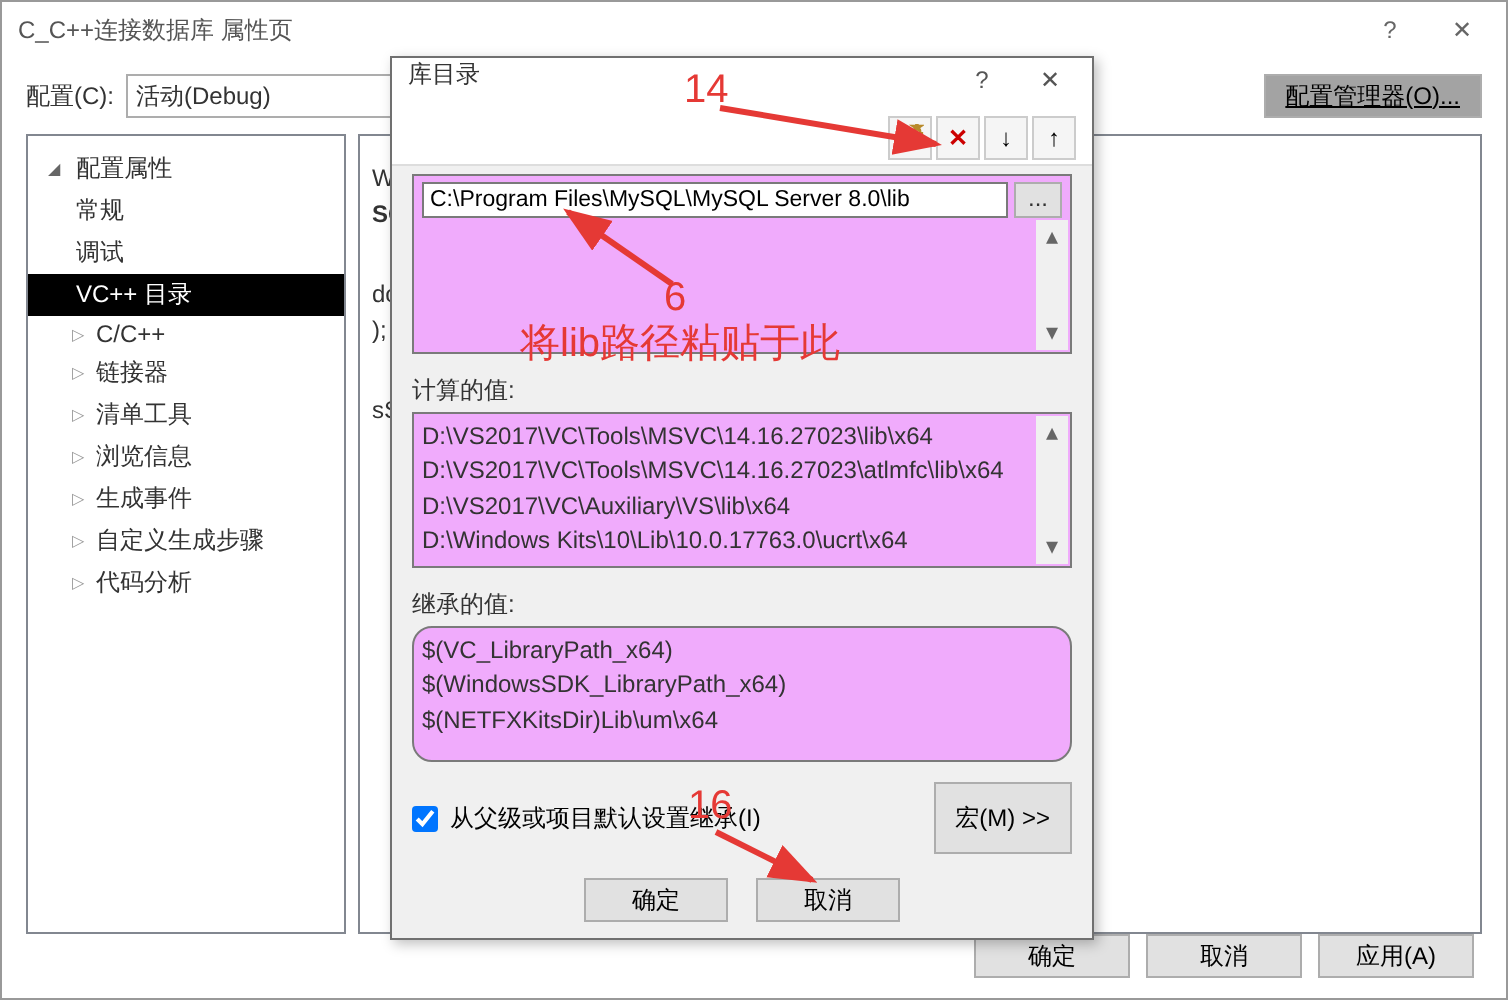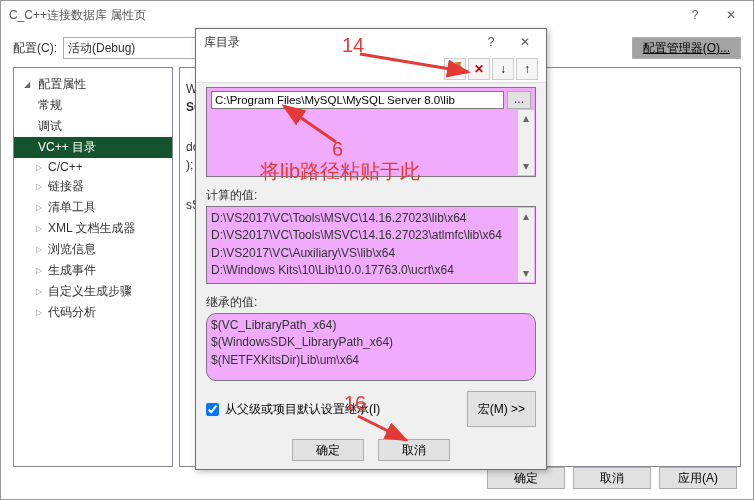--- a/index.html
+++ b/index.html
@@ -14,33 +14,33 @@
 .config-row label { color:#333; }
 .combo { flex: 0 0 380px; height:22px; border:1px solid #adadad; display:flex; align-items:center; padding:0 4px; color:#333; background:#fff; }
 .combo .arrow { margin-left:auto; color:#666; font-size:10px; }
 .cfg-mgr { margin-left:auto; height:22px; padding:0 10px; border:1px solid #adadad; background:#a3a3a3;text-decoration:underline; }
 
 .body-row { display:flex; padding: 0 12px; height: 400px; gap: 6px; }
 .tree { width: 160px; border:1px solid #828790; background:#fff; padding:6px 0; overflow:hidden; }
 .tree-item { padding:2px 4px 2px 24px; color:#333; display:flex; align-items:center; gap:4px; white-space:nowrap; position:relative; }
 .tree-root { padding-left:10px; font-weight:normal; }
 .tree-root::before { content:"◢"; font-size:8px; color:#666; margin-right:4px; }
-.tree-item.selected { background:#14532d; color:#fff; }
+.tree-item.selected { background:#000000; color:#fff; }
 .tree-sub { padding-left:34px; }
 .tree-sub::before { content:"▷"; font-size:8px; color:#999; position:absolute; left:22px; }
 
 .right-pane { flex:1; border:1px solid #828790; background:#fff; padding:6px; color:#333; }
 .right-text { word-break:break-all; line-height:1.5; }
 
 .footer { position:absolute; bottom:10px; right:16px; display:flex; gap:8px; }
 .footer button { height:22px; width:78px; border:1px solid #adadad; background:#e1e1e1; }
 
 
 .inner-dialog { position:absolute; left:195px; top:28px; width:352px; height:442px; background:#f0f0f0; border:1px solid #707070; box-shadow:2px 2px 6px rgba(0,0,0,.25); }
-.inner-title { height:26px; display:flex; align-items:center; padding:0 4px 0 8px; background:#fff; }
+.inner-title { height:26px; display:flex; align-items:flex-start; padding:0 4px 0 8px; background:#fff; }
 .inner-title span.t { flex:1; color:#333; }
 .inner-title .tb { width:34px; height:22px; display:flex;align-items:center;justify-content:center; color:#555; }
 
 .toolbar { height:28px; display:flex; justify-content:flex-end; align-items:center; gap:2px; padding:0 8px; border-bottom:1px solid #ddd; background:#fff; }
 .toolbar .tbtn { width:22px; height:22px; border:1px solid #ccc; background:#f5f5f5; display:flex; align-items:center; justify-content:center; }
 .toolbar .folder svg { width:14px; height:14px; }
 .toolbar .del { color:#c00; font-weight:bold; }
 
 .inner-body { padding:4px 10px 8px; display:flex; flex-direction:column; gap:6px; height:calc(100% - 26px - 28px); }
 .group { }
@@ -89,21 +89,20 @@
 
   <div class="body-row">
     <div class="tree">
       <div class="tree-item tree-root">配置属性</div>
       <div class="tree-item">常规</div>
       <div class="tree-item">调试</div>
       <div class="tree-item selected">VC++ 目录</div>
       <div class="tree-item tree-sub">C/C++</div>
       <div class="tree-item tree-sub">链接器</div>
       <div class="tree-item tree-sub">清单工具</div>
-      <div class="tree-item tree-sub">XML 文档生成器</div>
       <div class="tree-item tree-sub">浏览信息</div>
       <div class="tree-item tree-sub">生成事件</div>
       <div class="tree-item tree-sub">自定义生成步骤</div>
       <div class="tree-item tree-sub">代码分析</div>
     </div>
     <div class="right-pane">
       <div class="right-text" style="margin-top:6px">WindowsSDK_ExecutablePath);$(VS_Ex</div>
       <div class="right-text" style="font-weight:bold">SQL Server 8.0\include;$(IncludePat</div>
       <div class="right-text" style="margin-top:22px">dowsSDK_LibraryPath_x64);$(NETFXK</div>
       <div class="right-text">);</div>

